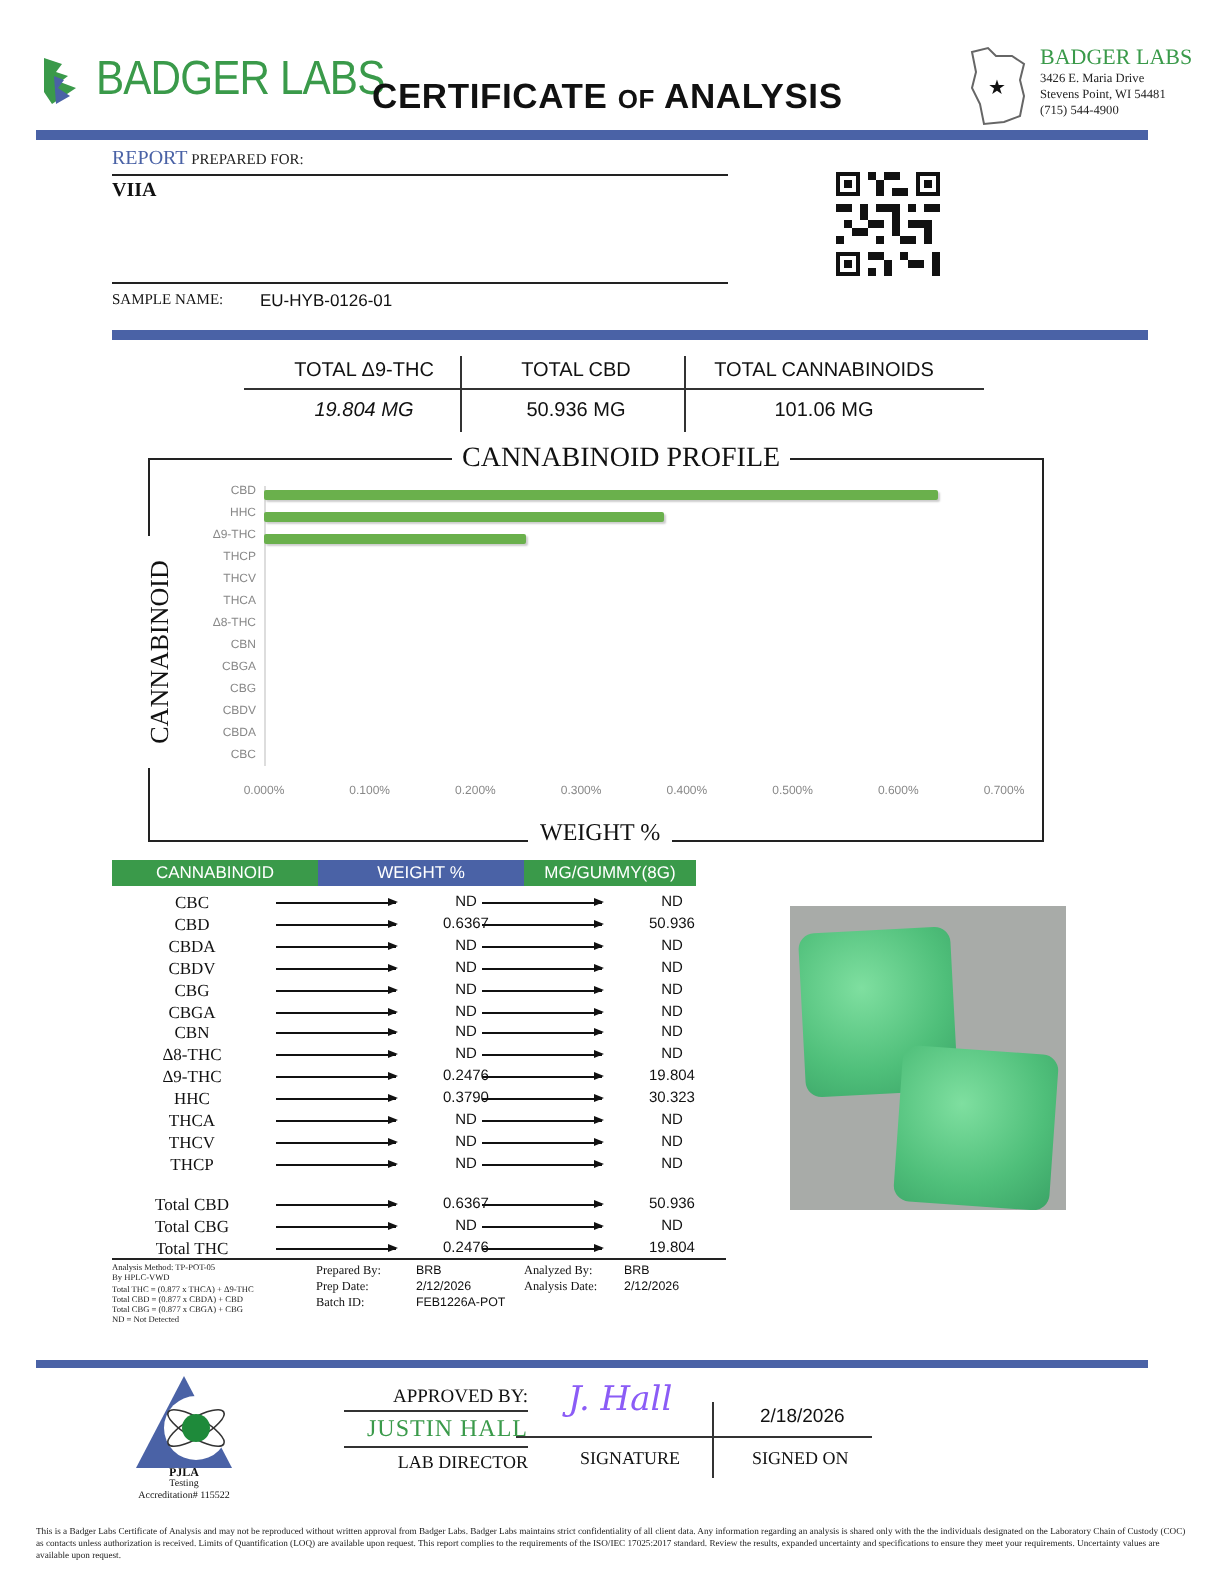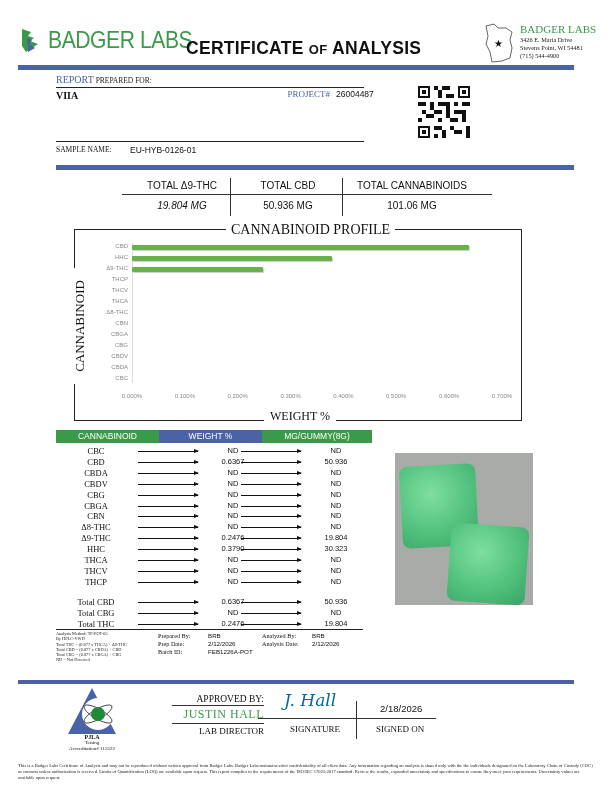--- a/index.html
+++ b/index.html
@@ -98,21 +98,20 @@
   <div>Stevens Point, WI 54481</div>
   <div>(715) 544-4900</div>
 </div>
 <div class="abs blue-bar"></div>
 
 <div class="abs report-label"><span>REPORT</span><span class="prep"> PREPARED FOR:</span></div>
 <div class="abs rule" style="left:56px;top:87px;width:308px;"></div>
 <div class="abs client">VIIA</div>
 
 <div class="abs" style="left:210px;top:89px;">
-  <div class="info-row" style="height:12.5px;"><span class="info-label">PROJECT#</span><span class="info-val">26004487</span></div>
 </div>
 
 <svg class="abs" style="left:418px;top:86px;" width="52" height="52" viewBox="0 0 13 13" shape-rendering="crispEdges">
   <rect x="0" y="0" width="13" height="13" fill="#fff"></rect>
   <path d="M0 0h3v3h-3z M1 1h1v1h-1z" fill="none"></path>
   <rect x="0" y="0" width="3" height="3" fill="#111"></rect>
     <rect x="0.5" y="0.5" width="2" height="2" fill="#fff"></rect>
     <rect x="1" y="1" width="1" height="1" fill="#111"></rect>
   <rect x="10" y="0" width="3" height="3" fill="#111"></rect>
     <rect x="10.5" y="0.5" width="2" height="2" fill="#fff"></rect>
@@ -196,21 +195,21 @@
     <div class="x-tick" style="left: 200.571px; top: 150px;">0.300%</div>
     <div class="x-tick" style="left: 253.429px; top: 150px;">0.400%</div>
     <div class="x-tick" style="left: 306.286px; top: 150px;">0.500%</div>
     <div class="x-tick" style="left: 359.143px; top: 150px;">0.600%</div>
     <div class="x-tick" style="left: 412px; top: 150px;">0.700%</div>
   </div>
 
 <div class="abs tbl-head" style="left:56px;">
   <div class="th" style="width:103px;background:#3a9a4a;">CANNABINOID</div>
   <div class="th" style="width:103px;background:#4a62a6;">WEIGHT %</div>
-  <div class="th" style="width:110px;background:#3a9a4a;">MG/GUMMY(8G)</div>
+  <div class="th" style="width:86px;background:#3a9a4a;">MG/GUMMY(8G)</div>
 </div>
 <div id="results-rows">
     <div class="row" style="top: 446px;">
       <span class="n">CBC</span>
       <span class="arrow" style="left:82px;width:60px;"></span>
       <span class="w">ND</span>
       <span class="arrow" style="left:185px;width:60px;"></span>
       <span class="m">ND</span>
     </div>
     <div class="row" style="top: 456.9px;">
@@ -359,21 +358,21 @@
   <div>Testing</div>
   <div>Accreditation# 115522</div>
 </div>
 
 <div class="abs approved">
   <div class="a1">APPROVED BY:</div>
   <div class="a2">JUSTIN HALL</div>
   <div class="a3">LAB DIRECTOR</div>
 </div>
 
-<div class="abs" style="left:284px;top:690px;font-family:'DejaVu Serif',serif;font-style:italic;font-size:17px;color:#0369a1;">J. Hall</div>
+<div class="abs" style="left:284px;top:690px;font-family:'DejaVu Serif',serif;font-style:italic;font-size:17px;color:#8b5cf6;">J. Hall</div>
 <div class="abs sig-rule"></div>
 <div class="abs" style="left:356px;top:718px;width:80px;height:1px;background:#333;"></div>
 <div class="abs sig-vline"></div>
 <div class="abs" style="left:290px;top:724px;font-size:9px;">SIGNATURE</div>
 <div class="abs" style="left:376px;top:724px;font-size:9px;">SIGNED ON</div>
 <div class="abs sans" style="left:380px;top:703px;font-size:9.5px;">2/18/2026</div>
 
 <div class="abs disclaimer">This is a Badger Labs Certificate of Analysis and may not be reproduced without written approval from Badger Labs. Badger Labs maintains strict confidentiality of all client data. Any information regarding an analysis is shared only with the the individuals designated on the Laboratory Chain of Custody (COC) as contacts unless authorization is received. Limits of Quantification (LOQ) are available upon request. This report complies to the requirements of the ISO/IEC 17025:2017 standard. Review the results, expanded uncertainty and specifications to ensure they meet your requirements. Uncertainty values are available upon request.</div>
 
 </body></html>

